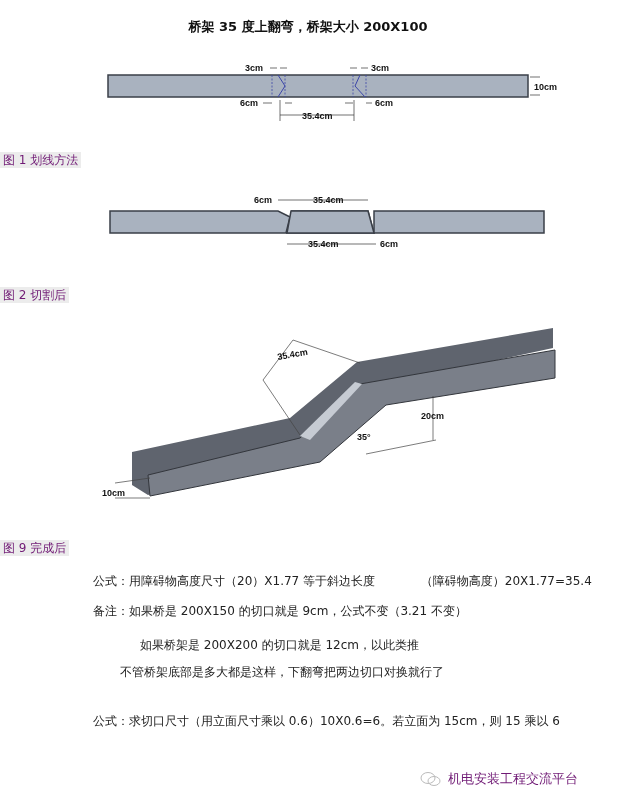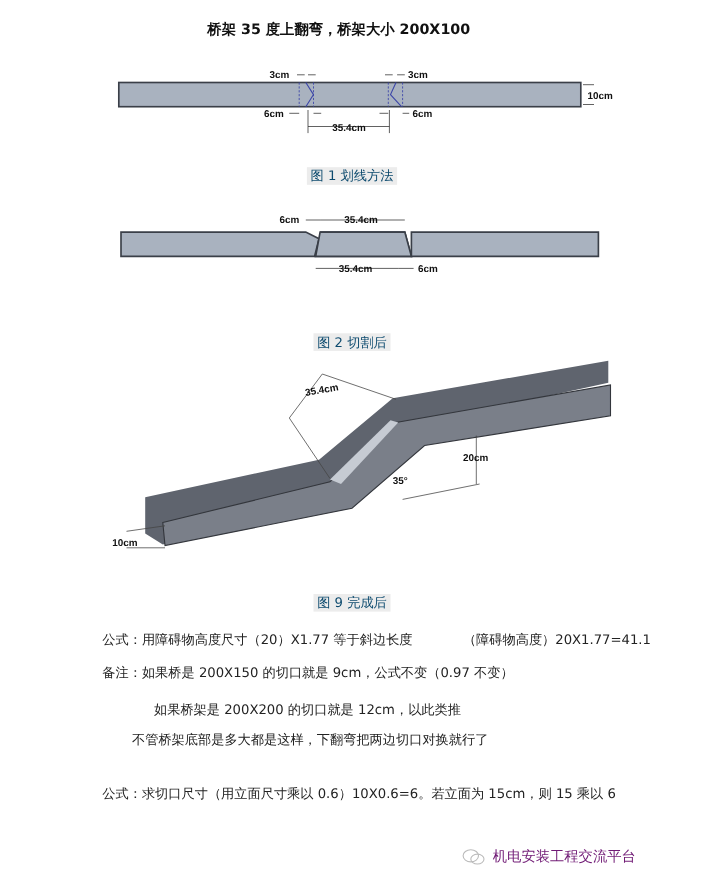--- a/index.html
+++ b/index.html
@@ -1,20 +1,20 @@
 <!DOCTYPE html>
 <html><head>
 <meta charset="utf-8">
 <style>
   html, body { margin: 0; padding: 0; background: #ffffff; }
   body { width: 640px; height: 807px; position: relative; overflow: hidden;
          font-family: "DejaVu Sans", "Liberation Sans", sans-serif; color: #1a1a1a; }
   .title { position: absolute; top: 18px; left: 0; width: 616px; text-align: center;
            font-size: 13px; font-weight: bold; color: #111; }
-  .caption { position: absolute; left: 0; width: 640px; text-align: center; font-size: 12px; color: #0c4a6e; }
+  .caption { position: absolute; left: 0; width: 640px; text-align: left; font-size: 12px; color: #701a75; }
   .caption span { background: #ececec; padding: 1px 3px; }
   svg { position: absolute; left: 0; }
   .dim { font-family: "Liberation Sans", sans-serif; font-size: 9px; fill: #111; font-weight: bold; }
   .line { position: absolute; font-size: 12px; color: #222; white-space: pre; }
   .footer { position: absolute; left: 420px; top: 770px; font-size: 13px; color: #701a75; display: flex; align-items: center; gap: 6px; }
 </style>
 </head>
 <body>
 
 <div class="title">桥架 35 度上翻弯，桥架大小 200X100</div>
@@ -64,21 +64,21 @@
     <line x1="278" y1="10" x2="291" y2="10"></line>
       <line x1="291" y1="10" x2="368" y2="10"></line>
     <line x1="287" y1="54" x2="362" y2="54"></line>
       <line x1="362" y1="54" x2="376" y2="54"></line>
   </g>
   <text class="dim" x="254" y="13">6cm</text>
   <text class="dim" x="313" y="13">35.4cm</text>
   <text class="dim" x="308" y="57">35.4cm</text>
   <text class="dim" x="380" y="57">6cm</text>
 </svg>
-<div class="caption" style="top:303px"><span>图 2  切割后</span></div>
+<div class="caption" style="top:287px"><span>图 2  切割后</span></div>
 
 <svg width="640" height="210" style="top:320px">
   <polygon points="132,452 290,418 357,362 553,328 553,348 360,390 330,452 148,495 132,485" transform="translate(0,-320)" fill="#5f646e"></polygon>
   <polygon points="148,475 300,438 360,384 555,350 555,378 386,405 320,462 150,496" transform="translate(0,-320)" fill="#7a7f89" stroke="#33363c" stroke-width="1"></polygon>
   <polygon points="300,436 355,382 362,384 310,440" transform="translate(0,-320)" fill="#c6cbd3"></polygon>
   <g stroke="#444" stroke-width="0.7" fill="none">
     <line x1="263" y1="60" x2="293" y2="20"></line>
       <line x1="293" y1="20" x2="360" y2="43"></line>
     <line x1="263" y1="60" x2="300" y2="115"></line>
     <line x1="433" y1="76" x2="433" y2="120"></line>
@@ -86,22 +86,22 @@
     <line x1="115" y1="163" x2="150" y2="158"></line>
       <line x1="115" y1="178" x2="150" y2="178"></line>
   </g>
   <text class="dim" x="278" y="40" transform="rotate(-10 278 40)">35.4cm</text>
   <text class="dim" x="421" y="99">20cm</text>
   <text class="dim" x="357" y="120">35°</text>
   <text class="dim" x="102" y="176">10cm</text>
 </svg>
 <div class="caption" style="top:540px"><span>图 9  完成后</span></div>
 
-<div class="line" style="left:93px; top:573px">公式：用障碍物高度尺寸（20）X1.77 等于斜边长度            （障碍物高度）20X1.77=41.1</div>
-<div class="line" style="left:93px; top:603px">备注：如果桥是 200X150 的切口就是 9cm，公式不变（0.97 不变）</div>
+<div class="line" style="left:93px; top:573px">公式：用障碍物高度尺寸（20）X1.77 等于斜边长度            （障碍物高度）20X1.77=35.4</div>
+<div class="line" style="left:93px; top:603px">备注：如果桥是 200X150 的切口就是 9cm，公式不变（3.21 不变）</div>
 <div class="line" style="left:140px; top:637px">如果桥架是 200X200 的切口就是 12cm，以此类推</div>
 <div class="line" style="left:120px; top:664px">不管桥架底部是多大都是这样，下翻弯把两边切口对换就行了</div>
 <div class="line" style="left:93px; top:713px">公式：求切口尺寸（用立面尺寸乘以 0.6）10X0.6=6。若立面为 15cm，则 15 乘以 6</div>
 
 <div class="footer">
   <svg width="22" height="16" style="position:static">
     <ellipse cx="8" cy="7" rx="7" ry="5.5" fill="none" stroke="#bbb" stroke-width="1"></ellipse>
     <ellipse cx="14" cy="10" rx="6" ry="4.5" fill="none" stroke="#bbb" stroke-width="1"></ellipse>
   </svg>
   <span>机电安装工程交流平台</span>

